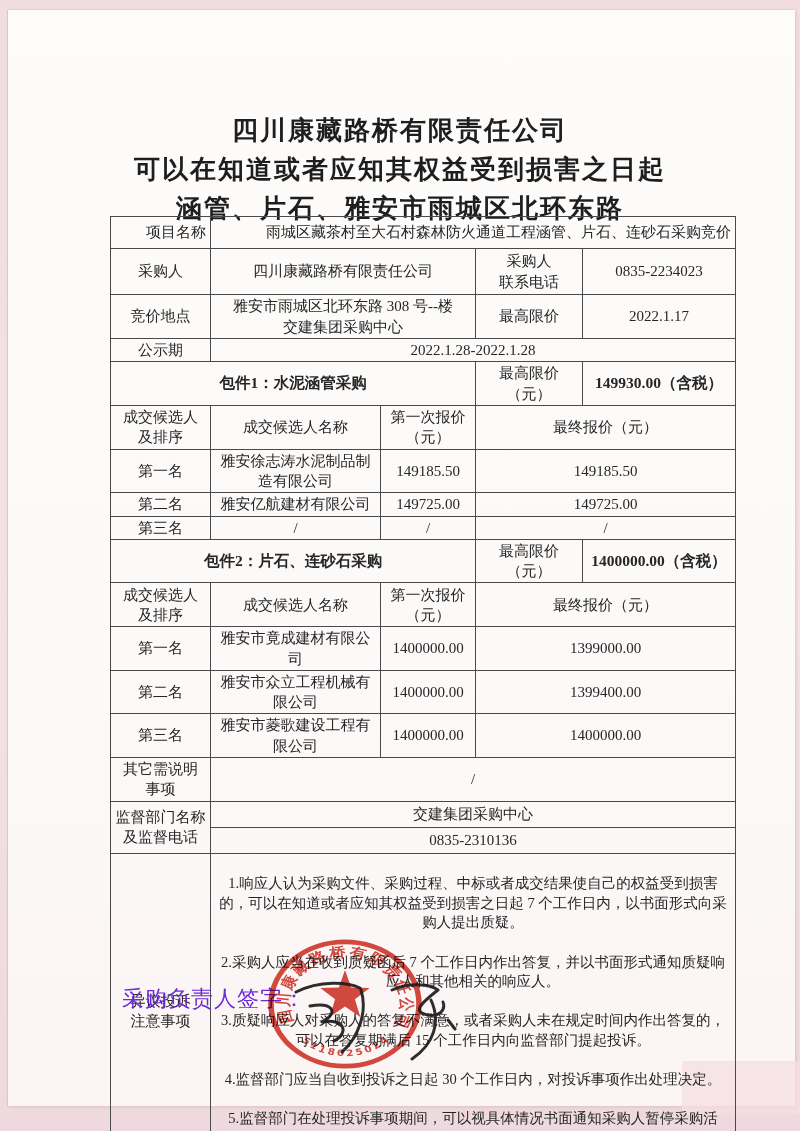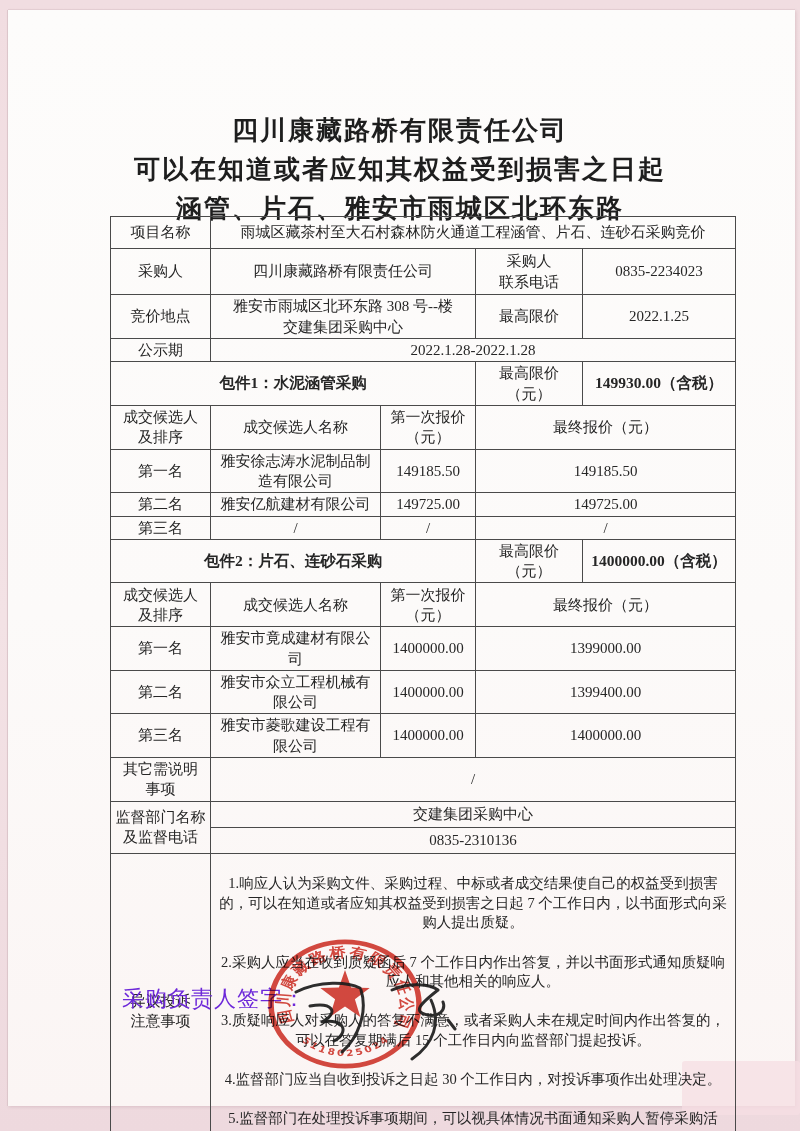--- a/index.html
+++ b/index.html
@@ -26,21 +26,21 @@
     position:absolute;left:110px;top:216px;width:625px;
     border-collapse:collapse;table-layout:fixed;
     font-size:15px;color:#262626;
   }
   table.doc td{
     border:1.5px solid #4a4a4a;
     text-align:center;vertical-align:middle;
     padding:1px 4px;white-space:pre-line;line-height:1.35;
     overflow:hidden;
   }
-  tr.r-project td{height:29px;}
+  tr.r-project td{height:29px;text-align:right;}
   tr.r-purchaser td{height:43px;}
   tr.r-venue td{height:41px;}
   tr.r-publicity td{height:15px;margin-top:20px;}
   tr.r-pkg td{height:17px;}
   tr.r-head td{height:41px;}
   tr.r-tall td{height:39px;}
   tr.r-mid td{height:20px;}
   tr.r-short td{height:16px;}
   tr.r-sup td{height:23px;}
   td.pkg-title{font-weight:bold;font-size:15.5px;margin-left:12px;}
@@ -96,21 +96,21 @@
     <td>采购人
 联系电话</td>
     <td>0835-2234023</td>
   </tr>
 
   <tr class="r-venue">
     <td>竞价地点</td>
     <td colspan="2">雅安市雨城区北环东路 308 号--楼
 交建集团采购中心</td>
     <td>最高限价</td>
-    <td>2022.1.25</td>
+    <td>2022.1.17</td>
   </tr>
 
   <tr class="r-publicity">
     <td>公示期</td>
     <td colspan="4">2022.1.28-2022.1.28</td>
   </tr>
 
   <tr class="r-pkg">
     <td colspan="3" class="pkg-title">包件1：水泥涵管采购</td>
     <td class="limit-label">最高限价（元）</td>

